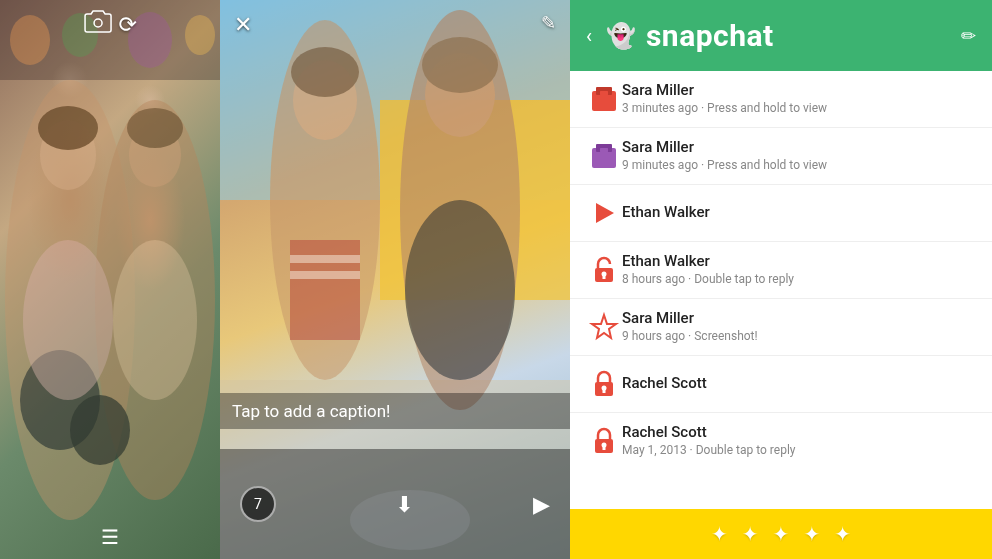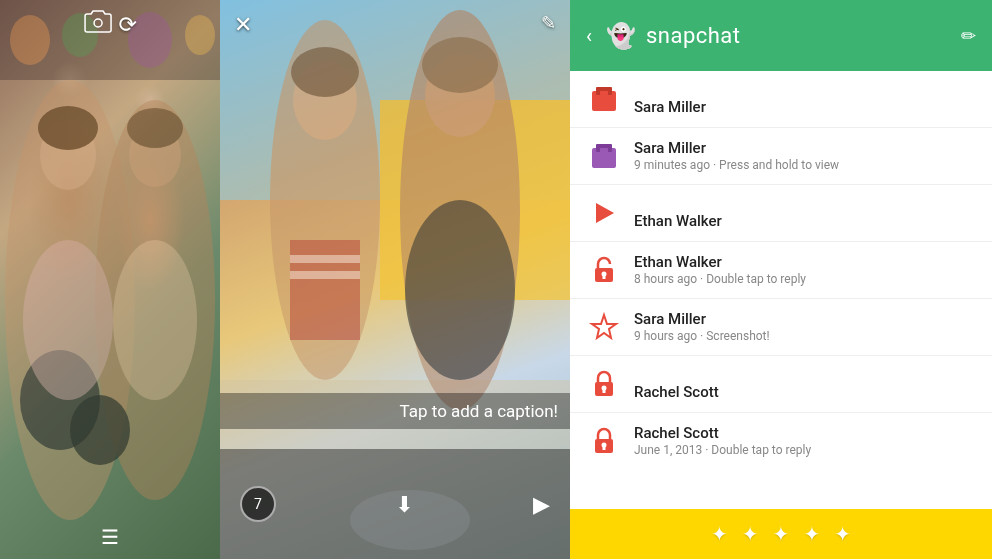--- a/index.html
+++ b/index.html
@@ -89,21 +89,21 @@
       right: 14px;
       color: white;
       font-size: 18px;
       z-index: 10;
       text-shadow: 0 1px 3px rgba(0,0,0,0.7);
     }
     .panel-mid-caption {
       position: absolute;
       bottom: 130px;
       left: 0; right: 0;
-      text-align: right;
+      text-align: left;
       background: rgba(0,0,0,0.35);
       color: white;
       font-size: 17px;
       font-weight: 400;
       padding: 8px 12px;
       z-index: 10;
     }
     .panel-mid-bottom {
       position: absolute;
       bottom: 0; left: 0; right: 0;
@@ -157,41 +157,40 @@
       color: white;
       font-size: 20px;
       margin-right: 4px;
     }
     .snapchat-header .ghost-icon {
       color: white;
       font-size: 24px;
     }
     .snapchat-header .title {
       color: white;
-      font-size: 22px;
-      font-weight: 400;
+      font-size: 30px;
+      font-weight: 700;
       letter-spacing: 0.5px;
     }
     .snapchat-header .compose-icon {
       margin-left: auto;
       color: white;
       font-size: 18px;
     }
 
     .inbox-list {
       flex: 1;
       overflow-y: auto;
       background: white;
     }
     .inbox-item {
       display: flex;
-      align-items: flex-end;
+      align-items: center;
       padding: 10px 16px;
       border-bottom: 1px solid #eeeeee;
-      gap: 12px;
     }
     .inbox-item:last-child {
       border-bottom: none;
     }
     .snap-icon {
       width: 36px;
       height: 36px;
       flex-shrink: 0;
       display: flex;
       align-items: center;
@@ -320,20 +319,21 @@
   <div class="inbox-item">
       <div class="snap-icon">
           <svg width="32" height="32" viewBox="0 0 32 32">
             <rect x="4" y="8" width="24" height="20" rx="2" fill="#e74c3c"></rect>
             <rect x="8" y="4" width="16" height="8" rx="1" fill="#c0392b"></rect>
             <rect x="12" y="8" width="8" height="4" rx="0.5" fill="#e74c3c"></rect>
           </svg>
         </div>
       <div class="inbox-item-info">
         <div class="inbox-item-name">Sara Miller</div>
+        <div class="inbox-item-time">3 minutes ago · Press and hold to view</div>
       </div>
     </div>
       <div class="inbox-item">
       <div class="snap-icon">
           <svg width="32" height="32" viewBox="0 0 32 32">
             <rect x="4" y="8" width="24" height="20" rx="2" fill="#9b59b6"></rect>
             <rect x="8" y="4" width="16" height="8" rx="1" fill="#7d3c98"></rect>
             <rect x="12" y="8" width="8" height="4" rx="0.5" fill="#9b59b6"></rect>
           </svg>
         </div>
@@ -394,21 +394,21 @@
       <div class="snap-icon">
           <svg width="32" height="32" viewBox="0 0 32 32">
             <rect x="7" y="14" width="18" height="14" rx="2" fill="#e74c3c"></rect>
             <path d="M10 14 V10 A6 6 0 0 1 22 10 V14" stroke="#e74c3c" stroke-width="2.5" fill="none"></path>
             <circle cx="16" cy="20" r="2.5" fill="white"></circle>
             <rect x="14.5" y="20" width="3" height="5" fill="white"></rect>
           </svg>
         </div>
       <div class="inbox-item-info">
         <div class="inbox-item-name">Rachel Scott</div>
-        <div class="inbox-item-time">June 1, 2013 · Double tap to reply</div>
+        <div class="inbox-item-time">May 1, 2013 · Double tap to reply</div>
       </div>
     </div>
     </div>
 
   <div class="yellow-bar">
     <span>✦</span>
     <span>✦</span>
     <span>✦</span>
     <span>✦</span>
     <span>✦</span>

